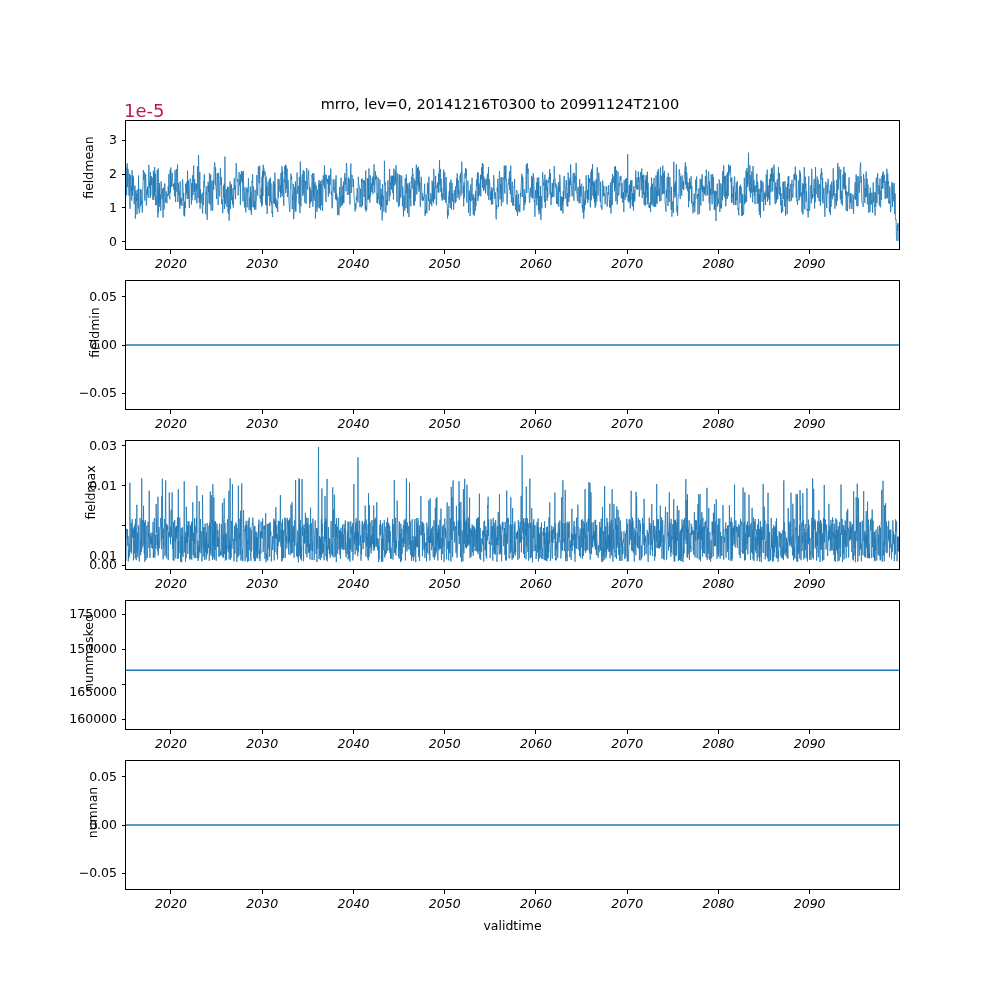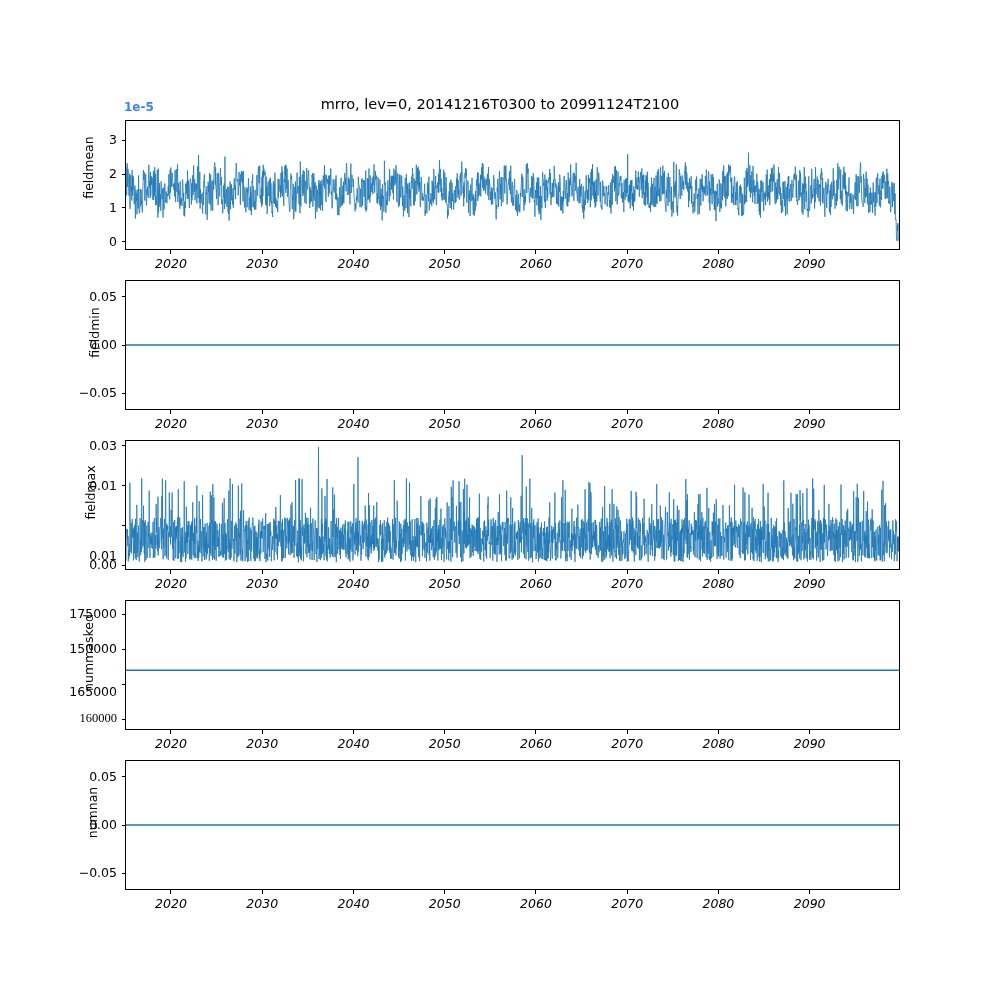--- a/index.html
+++ b/index.html
@@ -39,24 +39,23 @@
     position: absolute;
     left: 0;
     right: 0;
     text-align: center;
     font-size: 14.5px;
     color: #000000;
     white-space: nowrap;
   }
   .offset-text {
     position: absolute;
-    font-size: 12px;
-    color: #3b82f6;
-    white-space: nowrap;
-    font-weight: bold;
+    font-size: 18px;
+    color: #be185d;
+    white-space: nowrap;
   }
   .ylabel {
     position: absolute;
     font-size: 12.5px;
     color: #000000;
     white-space: nowrap;
     transform-origin: 50% 50%;
     transform: rotate(-90deg);
     text-align: center;
   }
@@ -123,20 +122,21 @@
       </svg>
   </div>
 
   <div class="ylabel" style="left:22px; top:805px; width:140px;">numnan</div>
   <div class="axes" id="ax4" style="left:125px; top:760px; width:775px; height:130px;">
     <svg class="plot-svg" id="svg4" viewBox="0 0 775 130" preserveAspectRatio="none">
         <path d="M0.00 65.00L775.00 65.00" fill="none" stroke="#1f77b4" stroke-width="1.5" vector-effect="non-scaling-stroke"></path>
       </svg>
   </div>
 
+  <div class="xlabel" style="left:125px; top:918px; width:775px;">validtime</div>
 
   <div id="ticks-layer">
       <div class="tickmark" style="left: 121.5px; top: 241.058px; width: 3.5px; height: 1px;"></div>
       <div class="ytick" style="left: 13px; width: 104px; top: 233.558px;">0</div>
       <div class="tickmark" style="left: 121.5px; top: 207.292px; width: 3.5px; height: 1px;"></div>
       <div class="ytick" style="left: 13px; width: 104px; top: 199.792px;">1</div>
       <div class="tickmark" style="left: 121.5px; top: 173.526px; width: 3.5px; height: 1px;"></div>
       <div class="ytick" style="left: 13px; width: 104px; top: 166.026px;">2</div>
       <div class="tickmark" style="left: 121.5px; top: 139.76px; width: 3.5px; height: 1px;"></div>
       <div class="ytick" style="left: 13px; width: 104px; top: 132.26px;">3</div>
@@ -196,21 +196,21 @@
       <div class="xtick" style="left: 404.708px; width: 80px; top: 576px;">2050</div>
       <div class="tickmark" style="left: 535.449px; top: 570px; width: 1px; height: 3.5px;"></div>
       <div class="xtick" style="left: 495.949px; width: 80px; top: 576px;">2060</div>
       <div class="tickmark" style="left: 626.69px; top: 570px; width: 1px; height: 3.5px;"></div>
       <div class="xtick" style="left: 587.19px; width: 80px; top: 576px;">2070</div>
       <div class="tickmark" style="left: 717.931px; top: 570px; width: 1px; height: 3.5px;"></div>
       <div class="xtick" style="left: 678.431px; width: 80px; top: 576px;">2080</div>
       <div class="tickmark" style="left: 809.172px; top: 570px; width: 1px; height: 3.5px;"></div>
       <div class="xtick" style="left: 769.672px; width: 80px; top: 576px;">2090</div>
       <div class="tickmark" style="left: 121.5px; top: 718.959px; width: 3.5px; height: 1px;"></div>
-      <div class="ytick" style="left: 13px; width: 104px; top: 711.459px; font-family: Liberation Serif, serif;">160000</div>
+      <div class="ytick" style="left: 13px; width: 104px; top: 711.459px;">160000</div>
       <div class="tickmark" style="left: 121.5px; top: 683.824px; width: 3.5px; height: 1px;"></div>
       <div class="ytick" style="left: 13px; width: 104px; top: 676.324px; margin-top: 8px;">165000</div>
       <div class="tickmark" style="left: 121.5px; top: 648.689px; width: 3.5px; height: 1px;"></div>
       <div class="ytick" style="left: 13px; width: 104px; top: 641.189px;">150000</div>
       <div class="tickmark" style="left: 121.5px; top: 613.554px; width: 3.5px; height: 1px;"></div>
       <div class="ytick" style="left: 13px; width: 104px; top: 606.054px;">175000</div>
       <div class="tickmark" style="left: 170.485px; top: 730px; width: 1px; height: 3.5px;"></div>
       <div class="xtick" style="left: 130.985px; width: 80px; top: 736px;">2020</div>
       <div class="tickmark" style="left: 261.726px; top: 730px; width: 1px; height: 3.5px;"></div>
       <div class="xtick" style="left: 222.226px; width: 80px; top: 736px;">2030</div>

